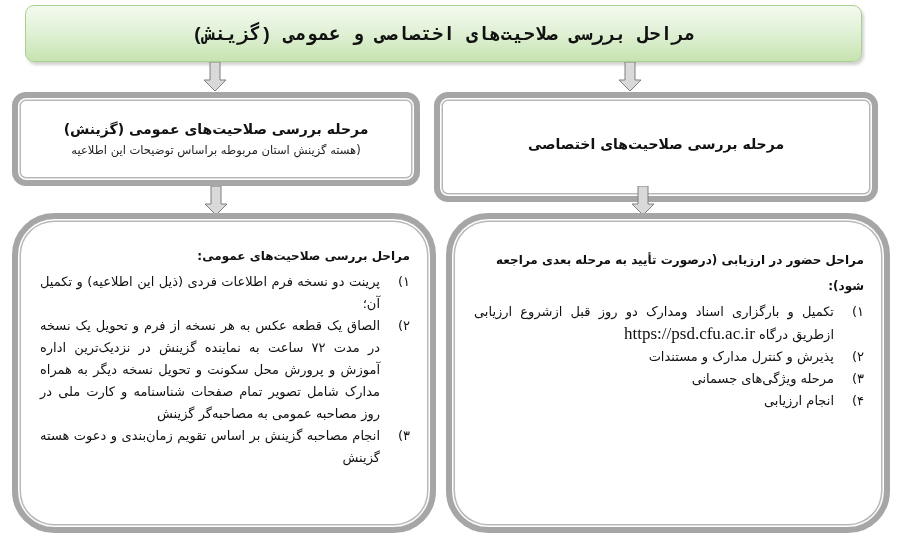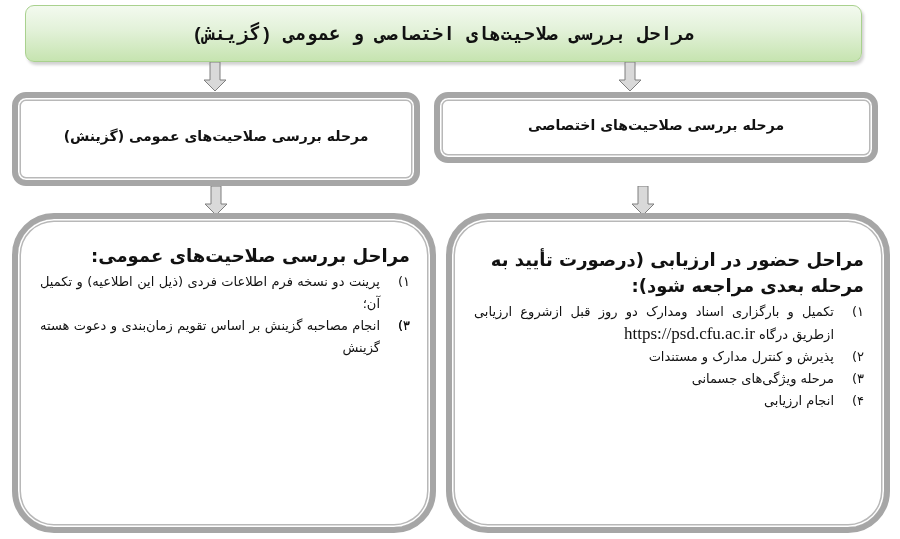--- a/index.html
+++ b/index.html
@@ -32,21 +32,21 @@
     .mid-content {
       position: absolute; inset: 0; display: flex; flex-direction: column;
       align-items: center; justify-content: center; direction: rtl; text-align: right;
     }
     .mid-title { font-weight: bold; font-size: 14px; margin-bottom: 6px; }
     .mid-sub { font-size: 11.5px; color: #222; }
     .big-content {
       position: absolute; left: 22px; right: 20px; top: 24px;
       direction: rtl; text-align: right;
     }
-    .big-title { font-weight: bold; font-size: 18px; line-height: 26px; margin-bottom: 2px; }
+    .big-title { font-weight: bold; font-size: 12px; line-height: 26px; margin-bottom: 2px; }
     ol.steps { list-style: none; margin: 0; padding: 0; }
     ol.steps li {
       position: relative; padding-right: 30px; font-size: 13px; line-height: 22px;
       text-align: justify; text-align-last: right;
     }
     ol.steps li .num {
       position: absolute; right: 0; top: 0; width: 24px; text-align: right;
     }
     .url {
       font-family: "Liberation Serif", serif; font-size: 17px; direction: ltr; unicode-bidi: embed;
@@ -62,24 +62,25 @@
 <svg class="arrow" style="left:204px; top:62px;" viewBox="0 0 22 30">
   <path d="M6 0 H16 V18 H22 L11 29 L0 18 H6 Z" fill="#d9d9d9" stroke="#7f7f7f" stroke-width="1"></path>
 </svg>
 <svg class="arrow" style="left:619px; top:62px;" viewBox="0 0 22 30">
   <path d="M6 0 H16 V18 H22 L11 29 L0 18 H6 Z" fill="#d9d9d9" stroke="#7f7f7f" stroke-width="1"></path>
 </svg>
 
 <div class="box mid" style="left:12px; top:92px; width:408px; height:94px;">
   <div class="mid-content">
     <div class="mid-title">مرحله بررسی صلاحیت‌های عمومی (گزینش)</div>
+    <div class="mid-sub">(هسته گزینش استان مربوطه براساس توضیحات این اطلاعیه</div>
   </div>
 </div>
 
-<div class="box mid" style="left:434px; top:92px; width:444px; height:71px;text-decoration:underline;">
+<div class="box mid" style="left:434px; top:92px; width:444px; height:110px;text-decoration:underline;">
   <div class="mid-content">
     <div class="mid-title">مرحله بررسی صلاحیت‌های اختصاصی</div>
   </div>
 </div>
 
 <svg class="arrow" style="left:205px; top:186px;" viewBox="0 0 22 30">
   <path d="M6 0 H16 V18 H22 L11 29 L0 18 H6 Z" fill="#d9d9d9" stroke="#7f7f7f" stroke-width="1"></path>
 </svg>
 <svg class="arrow" style="left:632px; top:186px;" viewBox="0 0 22 30">
   <path d="M6 0 H16 V18 H22 L11 29 L0 18 H6 Z" fill="#d9d9d9" stroke="#7f7f7f" stroke-width="1"></path>
@@ -88,20 +89,21 @@
 <div class="box big" style="left:12px; top:213px; width:424px; height:320px;">
   <div class="big-content">
     <div class="big-title">مراحل بررسی صلاحیت‌های عمومی:</div>
     <ol class="steps">
       <li>
         <span class="num">۱)</span>
         <span>پرینت دو نسخه فرم اطلاعات فردی (ذیل این اطلاعیه) و تکمیل آن؛</span>
       </li>
       <li>
         <span class="num">۲)</span>
+        <span>الصاق یک قطعه عکس به هر نسخه از فرم و تحویل یک نسخه در مدت ۷۲ ساعت به نماینده گزینش در نزدیک‌ترین اداره آموزش و پرورش محل سکونت و تحویل نسخه دیگر به همراه مدارک شامل تصویر تمام صفحات شناسنامه و کارت ملی در روز مصاحبه عمومی به مصاحبه‌گر گزینش</span>
       </li>
       <li>
         <span class="num">۳)</span>
         <span>انجام مصاحبه گزینش بر اساس تقویم زمان‌بندی و دعوت هسته گزینش</span>
       </li>
     </ol>
   </div>
 </div>
 
 <div class="box big" style="left:446px; top:213px; width:444px; height:320px;">

